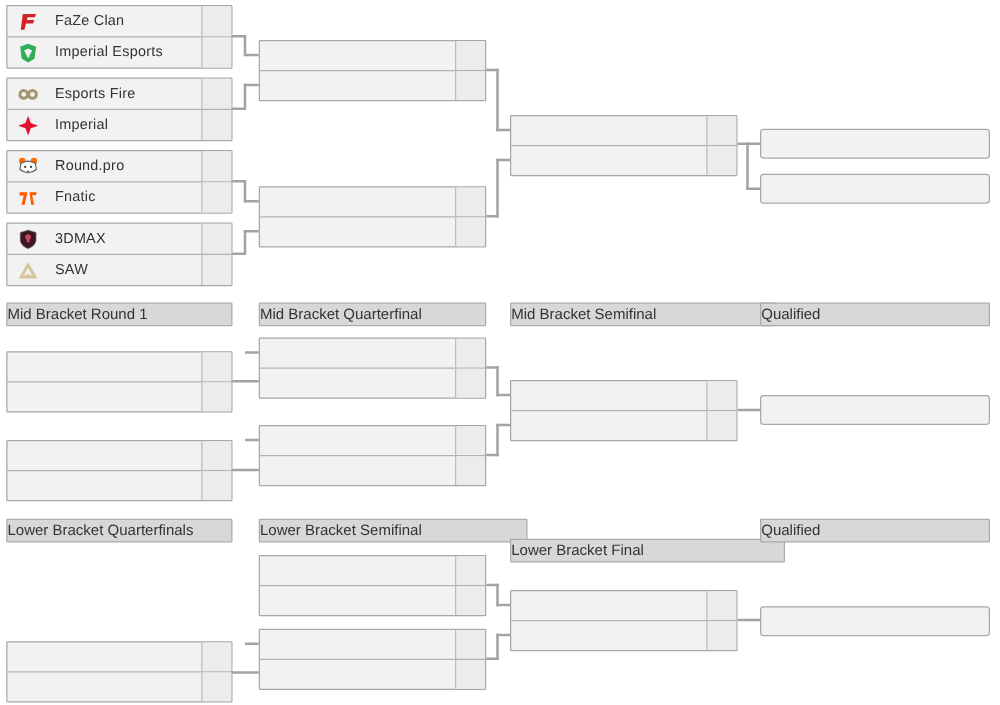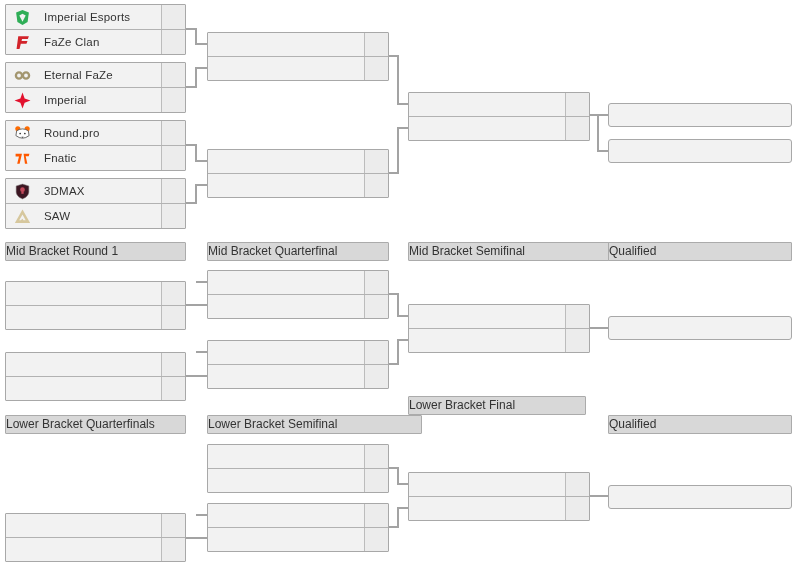--- a/index.html
+++ b/index.html
@@ -53,47 +53,47 @@
   <div class="vl" style="left:397px;top:127px;height:47px"></div>
   <div class="hl" style="left:397px;top:127px;width:11px"></div>
   <div class="hl" style="left:590px;top:114px;width:18px"></div>
   <div class="vl" style="left:597px;top:114px;height:38px"></div>
   <div class="hl" style="left:597px;top:150px;width:11px"></div>
 
   <div class="match" style="left:5px;top:4px">
     <div class="trow">
       <span class="ticon">
         <svg viewBox="0 0 16 16">
+            <path fill="#d2232a" d="M4 2h10l-1 2.6H7.6l-.5 2h5.6l-1 2.6H6.4L5.2 14H2.4z"></path>
+          </svg>
+      </span>
+      <span class="tname">FaZe Clan</span>
+      <span class="tscore"></span>
+    </div>
+    <div class="trow">
+      <span class="ticon">
+        <svg viewBox="0 0 16 16">
             <path fill="#2fae57" d="M8 1l6 2.2-1.2 9L8 15l-4.8-2.8L2 3.2z"></path>
             <path fill="#f2f2f2" d="M8 4.5L11 6 8 12 5 6z"></path>
           </svg>
       </span>
       <span class="tname">Imperial Esports</span>
       <span class="tscore"></span>
     </div>
-    <div class="trow">
-      <span class="ticon">
-        <svg viewBox="0 0 16 16">
-            <path fill="#d2232a" d="M4 2h10l-1 2.6H7.6l-.5 2h5.6l-1 2.6H6.4L5.2 14H2.4z"></path>
-          </svg>
-      </span>
-      <span class="tname">FaZe Clan</span>
-      <span class="tscore"></span>
-    </div>
   </div>
 
   <div class="match" style="left:5px;top:62px">
     <div class="trow">
       <span class="ticon">
         <svg viewBox="0 0 16 16">
             <circle cx="4.7" cy="8" r="2.9" fill="none" stroke="#a3966f" stroke-width="2.2"></circle>
             <circle cx="11.3" cy="8" r="2.9" fill="none" stroke="#a3966f" stroke-width="2.2"></circle>
           </svg>
       </span>
-      <span class="tname">Eternal FaZe</span>
+      <span class="tname">Esports Fire</span>
       <span class="tscore"></span>
     </div>
     <div class="trow">
       <span class="ticon">
         <svg viewBox="0 0 16 16">
             <path fill="#e2122e" d="M8 .5L10 6l5.5 2L10 10 8 15.5 6 10 .5 8 6 6z"></path>
           </svg>
       </span>
       <span class="tname">Imperial</span>
       <span class="tscore"></span>
@@ -231,21 +231,21 @@
         <span class="tscore"></span>
       </div>
     <div class="erow">
         <span class="tscore"></span>
       </div>
   </div>
   <div class="qslot" style="left:608px;top:316px"></div>
 
   <div class="rheader" style="left:5px;top:415px;width:181px">Lower Bracket Quarterfinals</div>
   <div class="rheader" style="left:207px;top:415px;width:215px">Lower Bracket Semifinal</div>
-  <div class="rheader" style="left:408px;top:396px;width:178px">Lower Bracket Final</div>
+  <div class="rheader" style="left:408px;top:431px;width:220px">Lower Bracket Final</div>
   <div class="rheader" style="left:608px;top:415px;width:184px">Qualified</div>
 
   <div class="hl" style="left:389px;top:467px;width:10px"></div>
   <div class="vl" style="left:397px;top:467px;height:18px"></div>
   <div class="hl" style="left:397px;top:483px;width:11px"></div>
   <div class="hl" style="left:389px;top:526px;width:10px"></div>
   <div class="vl" style="left:397px;top:507px;height:21px"></div>
   <div class="hl" style="left:397px;top:507px;width:11px"></div>
   <div class="hl" style="left:590px;top:495px;width:18px"></div>
   <div class="hl" style="left:196px;top:514px;width:11px"></div>

